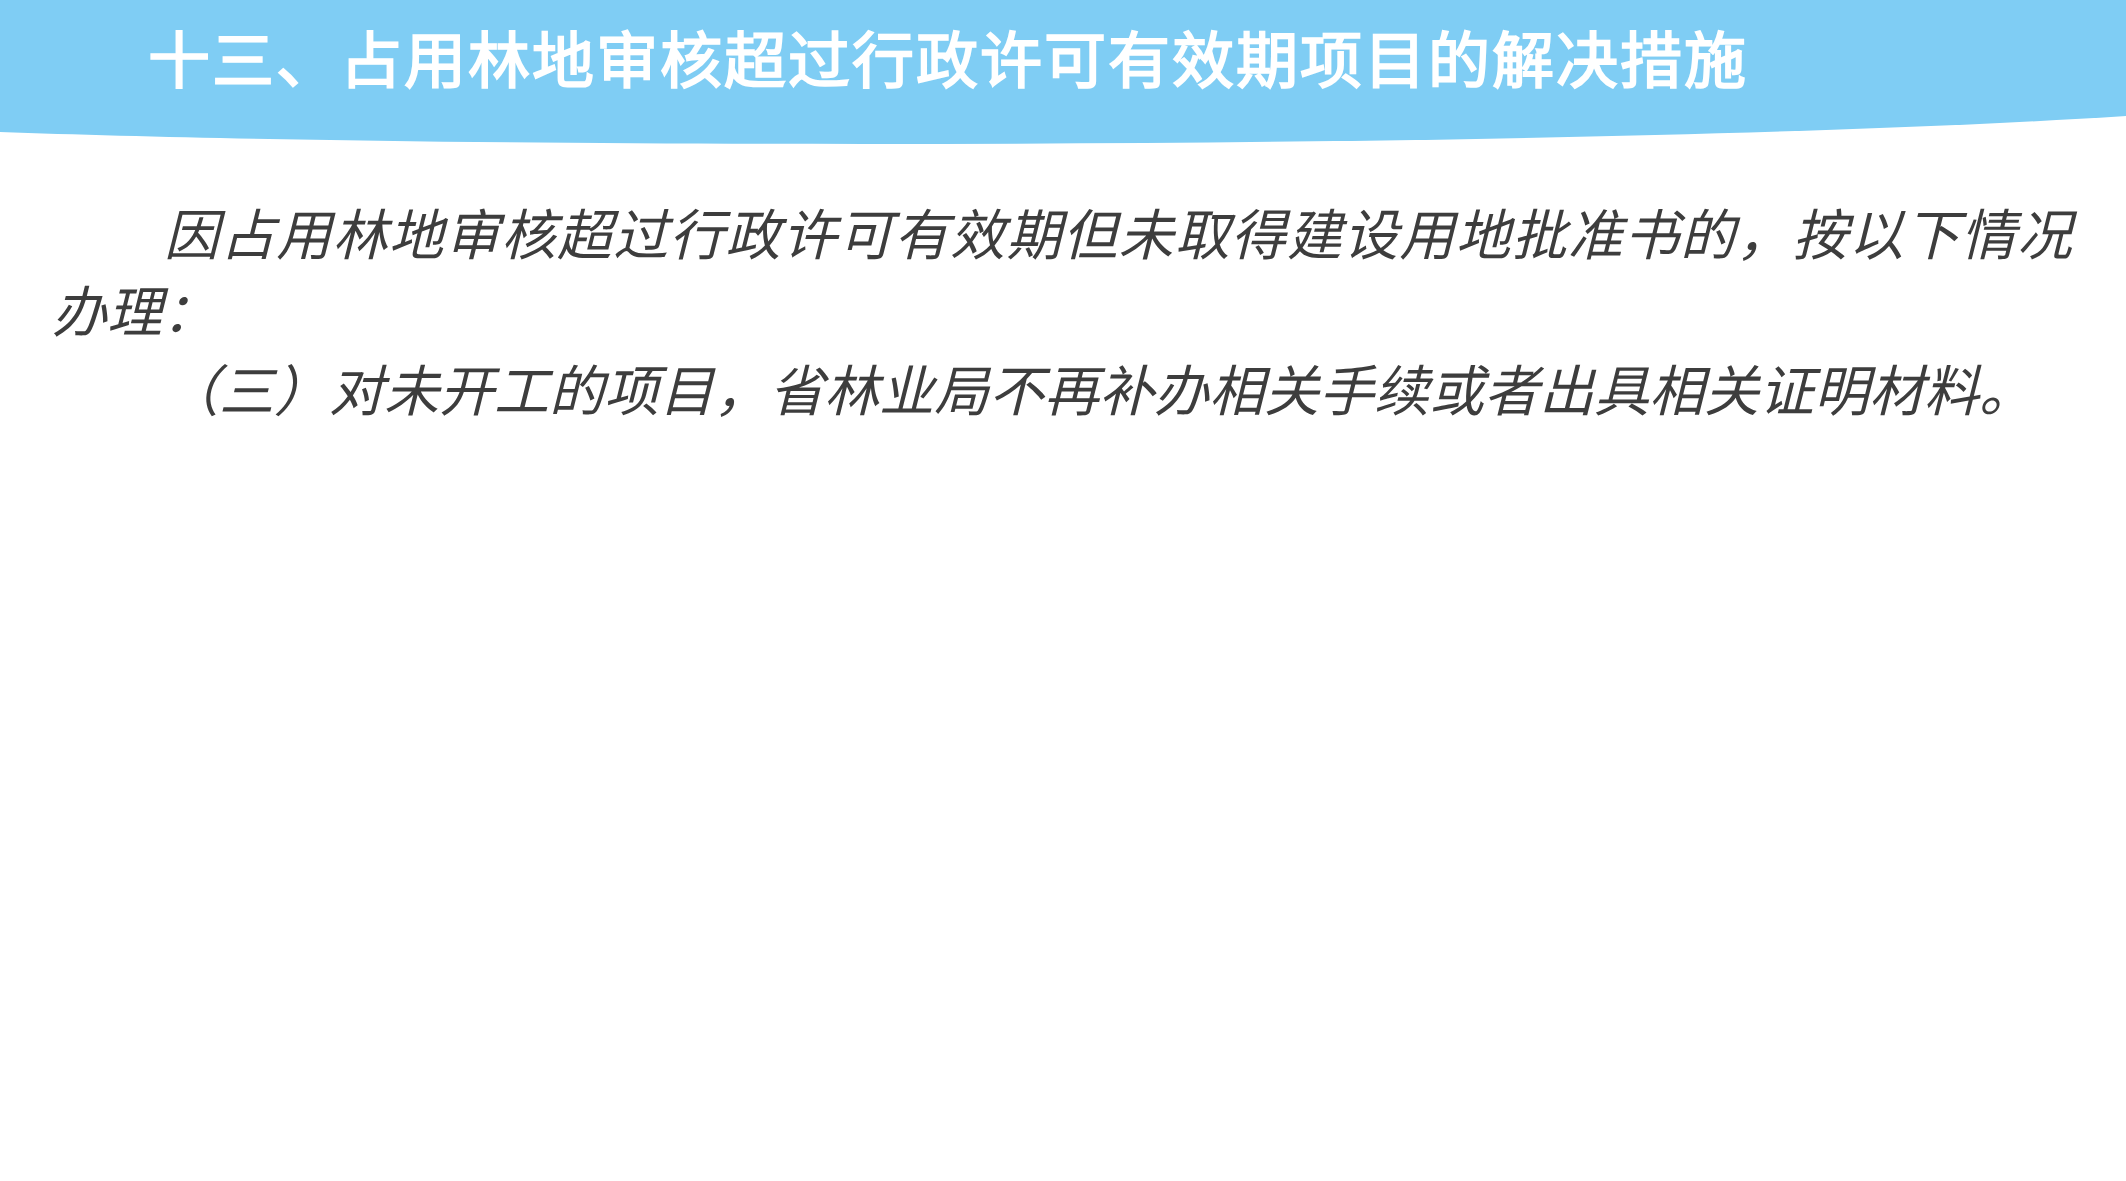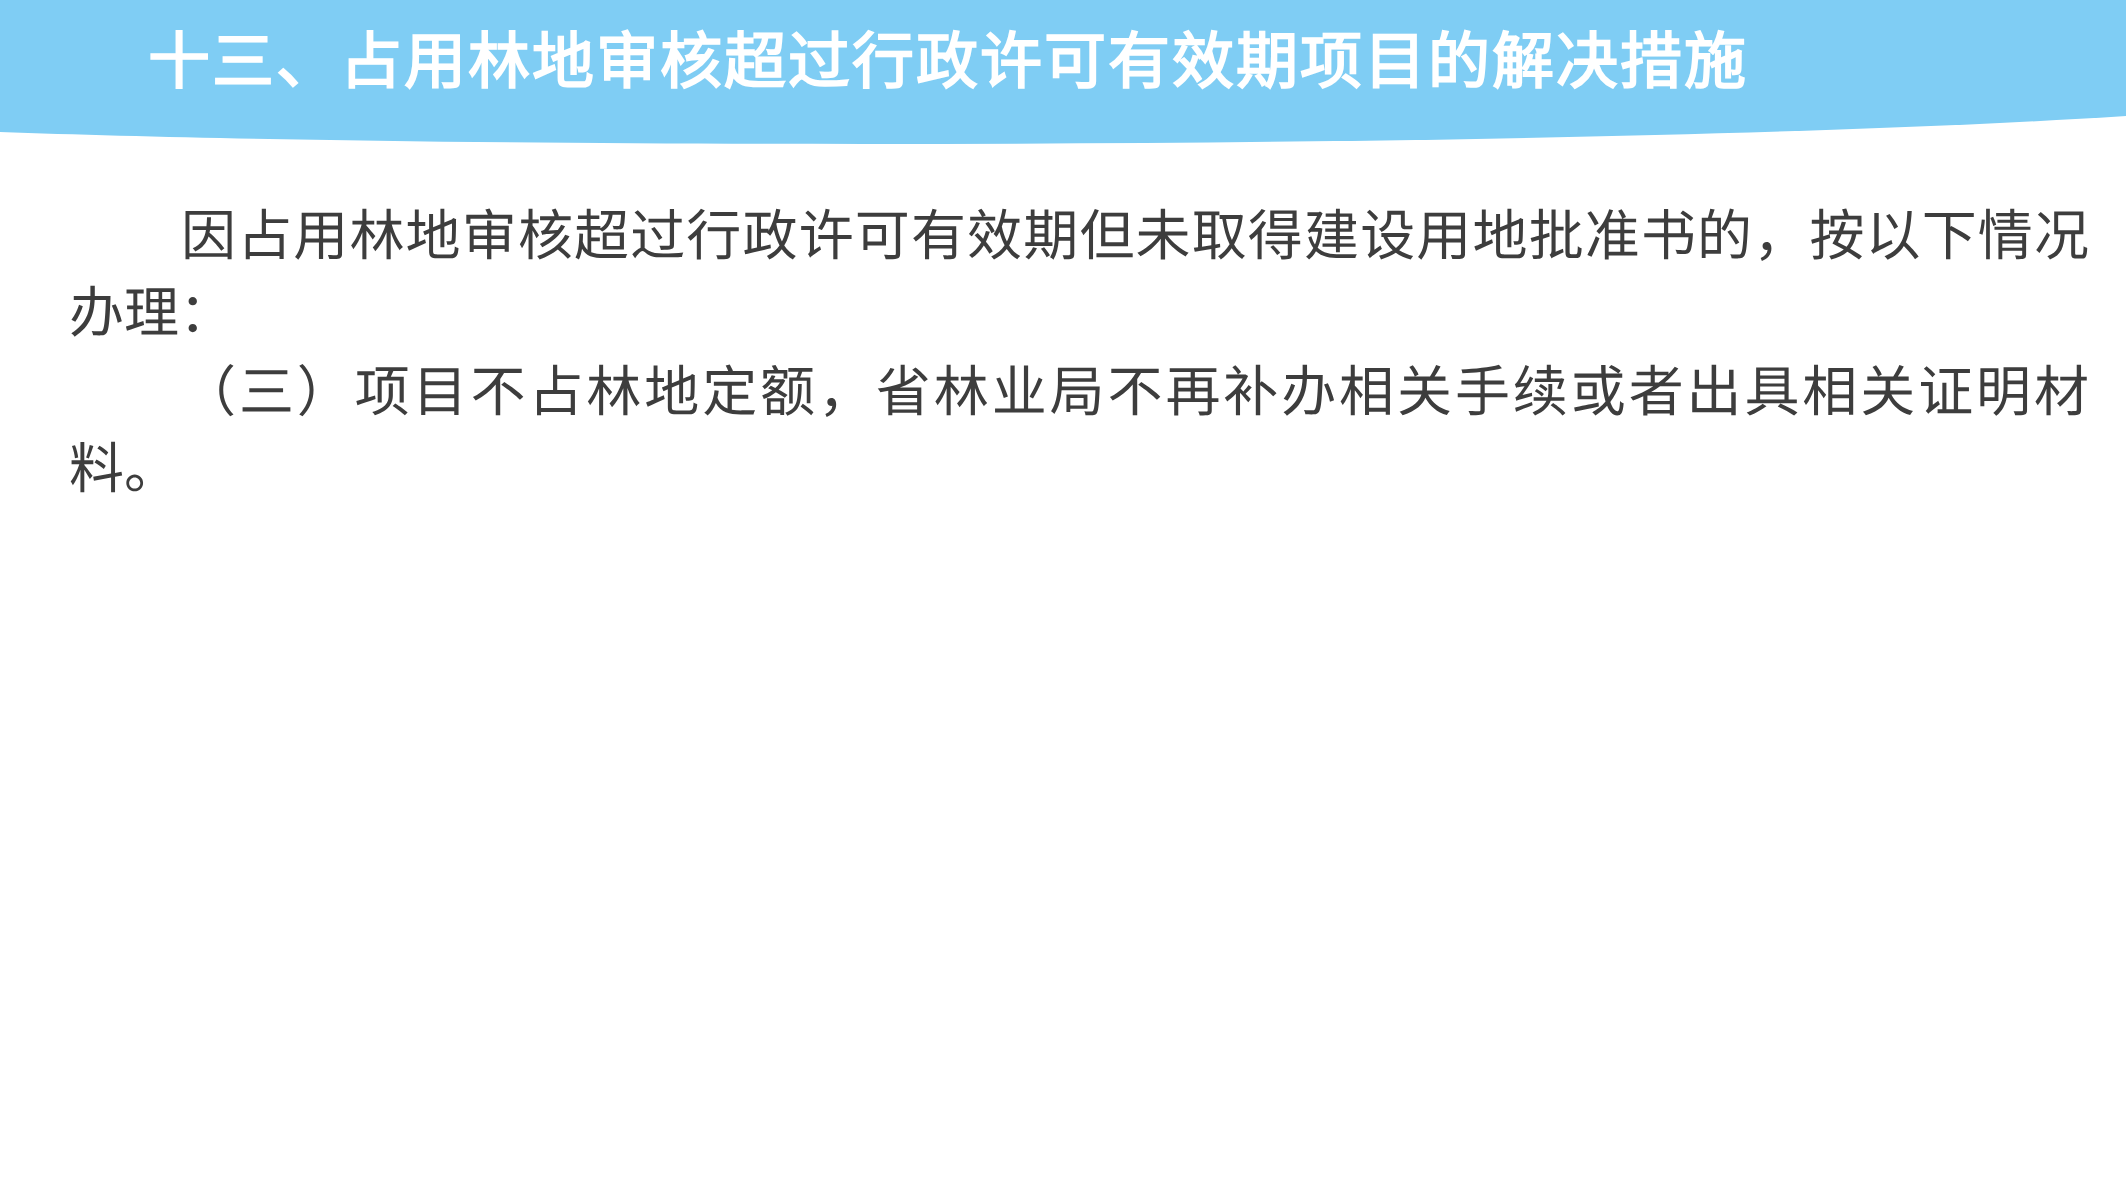--- a/index.html
+++ b/index.html
@@ -42,28 +42,29 @@
     font-size: 62px;
     line-height: 80px;
     color: #ffffff;
     letter-spacing: 2px;
     white-space: nowrap;
   }
 
   
   .body-copy {
     position: absolute;
-    left: 69px;
+    left: 52px;
     top: 198px;
     width: 2020px;
     color: #3d3d3d;
     font-size: 55px;
     line-height: 77px;
     text-align: justify;
     text-justify: inter-ideograph;
+    font-style: italic;
   }
   .para {
     margin: 0 0 2px 0;
     text-indent: 112px;
   }
   .para.tight {
     margin-bottom: 0;
   }
 </style>
 </head>
@@ -71,14 +72,14 @@
 
 <div class="header-banner">
   <svg width="2126" height="160" viewBox="0 0 2126 160" preserveAspectRatio="none">
     <path d="M0,0 L2126,0 L2126,116 C1600,150 500,150 0,132 Z" fill="#7fcdf4"></path>
   </svg>
   <div class="header-title">十三、占用林地审核超过行政许可有效期项目的解决措施</div>
 </div>
 
 <div class="body-copy">
   <p class="para">因占用林地审核超过行政许可有效期但未取得建设用地批准书的，按以下情况办理：</p>
-  <p class="para tight">（三）项目不占林地定额，省林业局不再补办相关手续或者出具相关证明材料。</p>
+  <p class="para tight">（三）对未开工的项目，省林业局不再补办相关手续或者出具相关证明材料。</p>
 </div>
 
 </body></html>

